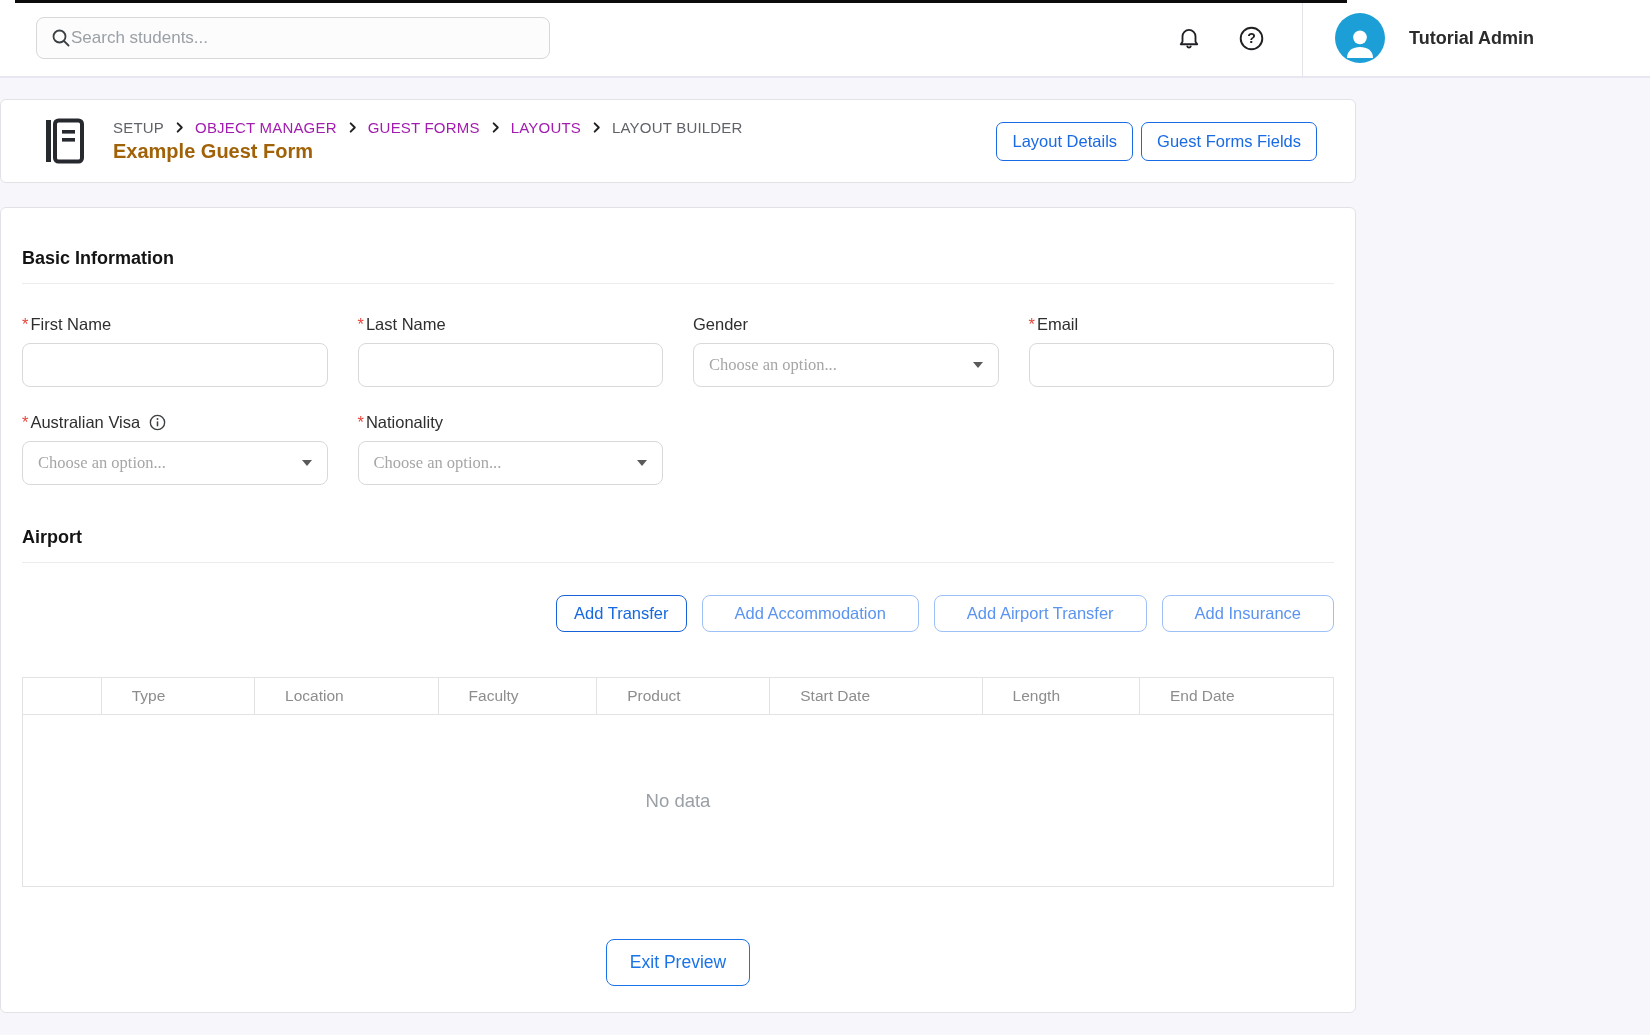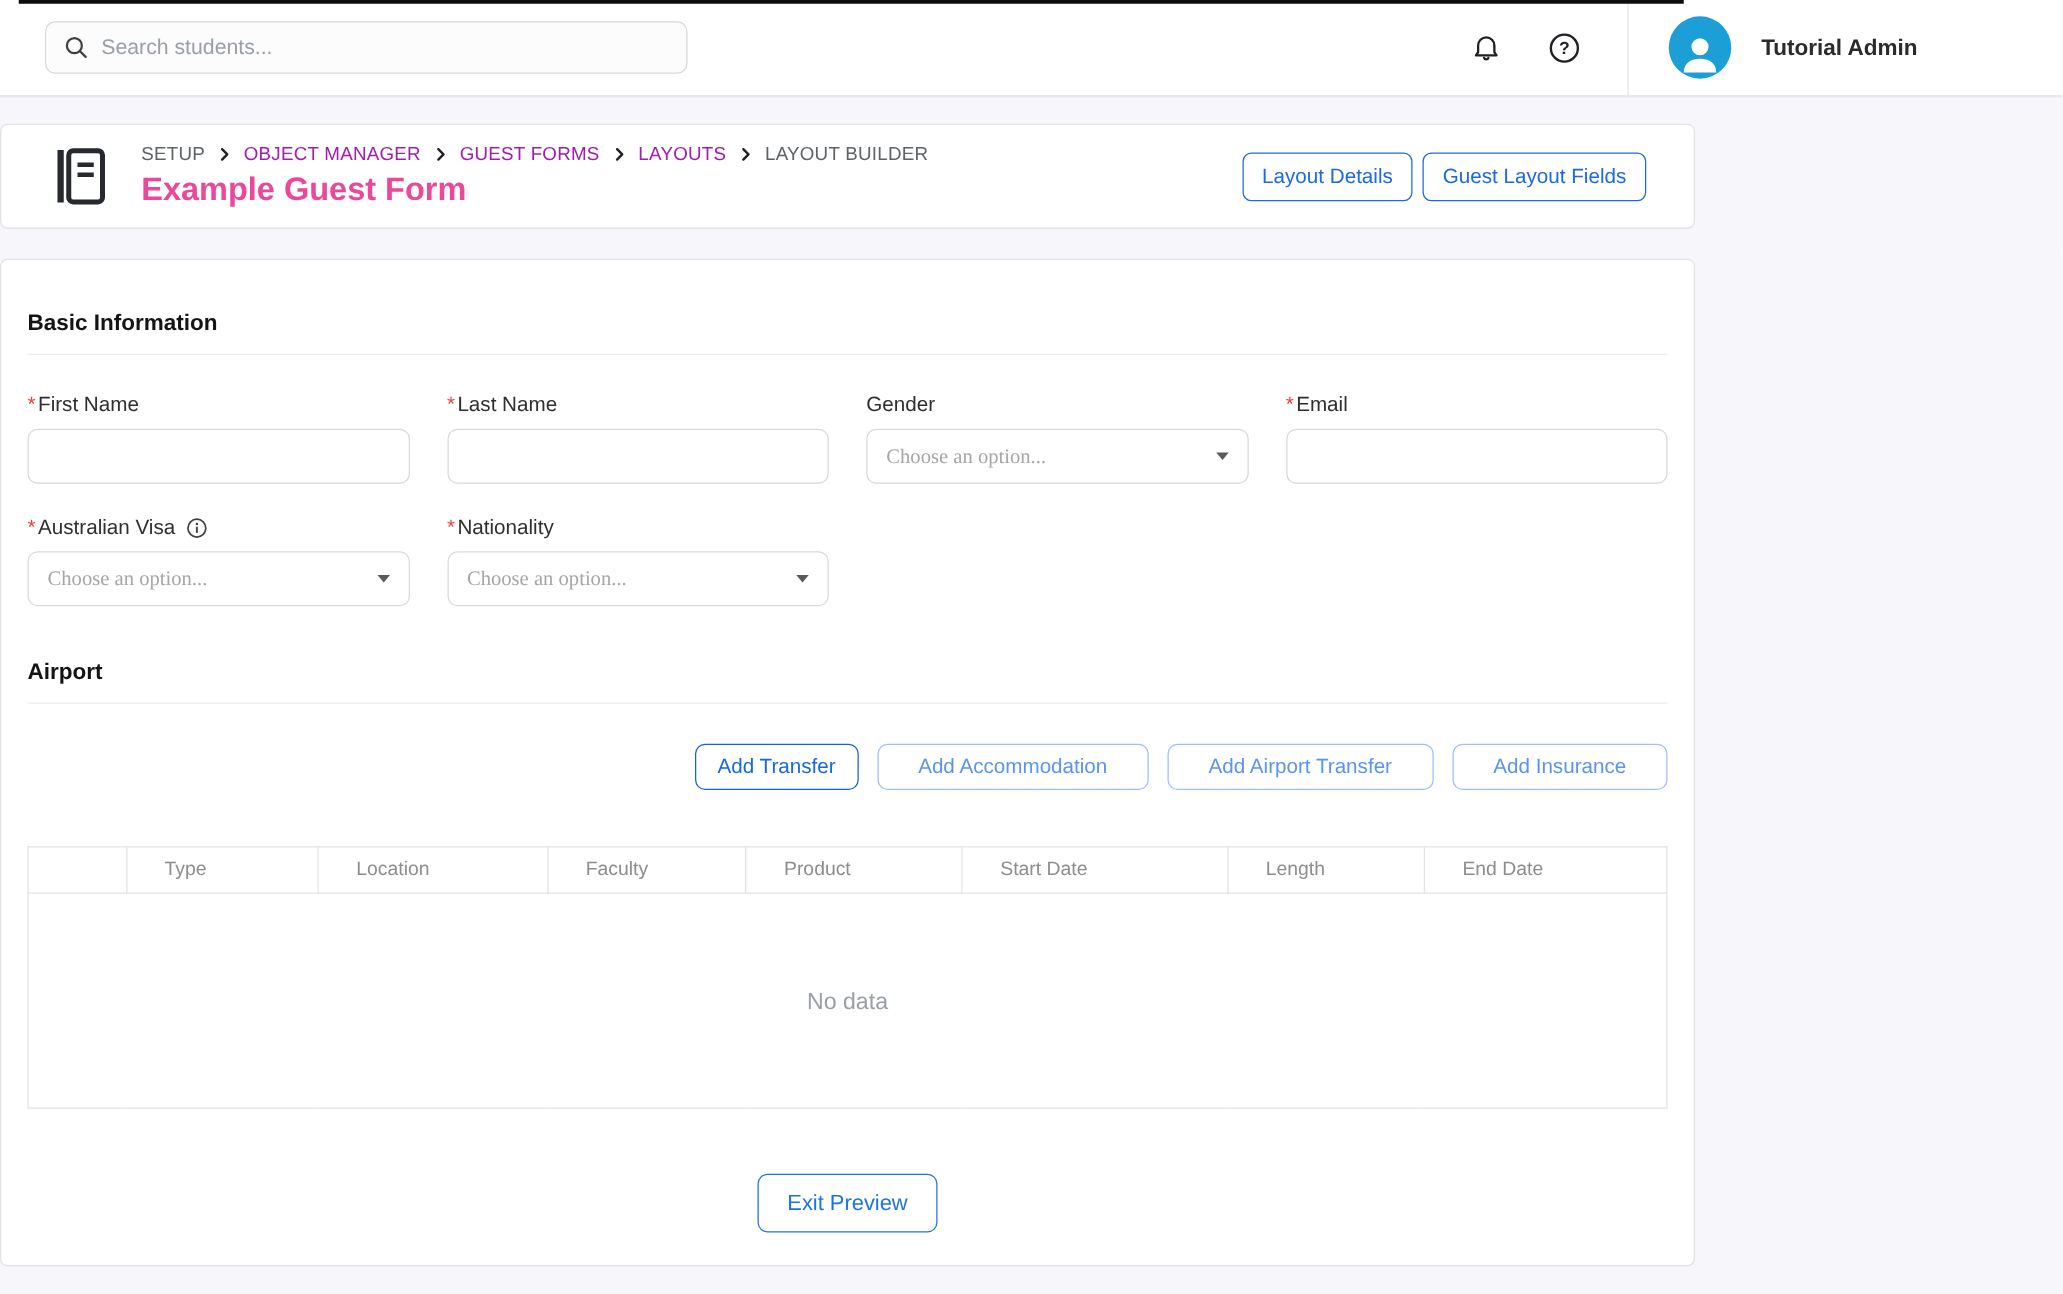--- a/index.html
+++ b/index.html
@@ -13,21 +13,21 @@
   }
   
   .topline { position:absolute; top:0; left:15px; width:1332px; height:3px; background:#0c0c0c; z-index:5; }
   .topbar {
     height:78px; background:#fff; border-bottom:2px solid #e7e7f2;
     display:flex; align-items:center; justify-content:space-between;
   }
   .search-box {
     margin-left:36px; width:514px; height:42px; background:#fcfcfc;
     border:1px solid #d8d8d8; border-radius:8px;
-    display:flex; align-items:center; padding:0 14px; gap:10px;
+    display:flex; align-items:center; padding:0 14px; 
   }
   .search-box input {
     border:none; outline:none; background:transparent; flex:1;
     font-family:"Liberation Sans", sans-serif; font-size:17px; color:#3c4043;
   }
   .search-box input::placeholder { color:#9aa0a6; }
   .topbar-right { display:flex; align-items:center; padding-right:116px; }
   .icon-btn { width:28px; height:28px; display:flex; align-items:center; justify-content:center; cursor:pointer; }
   .icon-btn + .icon-btn { margin-left:34px; }
   .topbar-divider { width:1px; height:78px; background:#e3e3ec; margin:0 32px 0 37px; }
@@ -42,21 +42,21 @@
   
   .crumb-card {
     margin-top:21px; height:84px; display:flex; align-items:center; padding:0 38px 0 40px;
   }
   .crumb-icon { margin-right:26px; flex:0 0 auto; display:flex; }
   .crumb-main { flex:1; }
   .breadcrumb { display:flex; align-items:center; gap:10px; font-size:15px; letter-spacing:.2px; }
   .crumb { color:#5f6368; }
   .crumb.link { color:#a21caf; cursor:pointer; }
   .crumb-sep { display:flex; align-items:center; }
-  .page-title { font-size:26px; font-weight:700; color:#ec4899; margin-top:4px; }
+  .page-title { font-size:20px; font-weight:700; color:#a16207; margin-top:4px; }
   .crumb-actions { display:flex; gap:8px; }
   .btn {
     font-family:"Liberation Sans", sans-serif;
     background:#fff; border:1px solid #1a6ae4; color:#1a6ae4;
     border-radius:7px; font-size:16.5px; padding:9px 15px; cursor:pointer; white-space:nowrap;
   }
   
   .main-card { margin-top:24px; padding:40px 21px 26px; }
   .section-title { font-size:18px; font-weight:700; color:#141414; margin-bottom:14px; }
   .rule { border:none; border-top:1px solid #ececec; }
@@ -167,21 +167,21 @@
             <svg width="11" height="11" viewBox="0 0 12 12">
               <path d="M4 1.5 l4.5 4.5 -4.5 4.5" stroke="#202124" stroke-width="2.1" fill="none" stroke-linecap="round" stroke-linejoin="round"></path>
             </svg>
           </span>
         <span class="crumb">LAYOUT BUILDER</span>
       </nav>
       <h1 class="page-title">Example Guest Form</h1>
     </div>
     <div class="crumb-actions">
       <button class="btn">Layout Details</button>
-      <button class="btn">Guest Layout Fields</button>
+      <button class="btn">Guest Forms Fields</button>
     </div>
   </section>
 
   <main class="card main-card">
 
     <h2 class="section-title">Basic Information</h2>
     <hr class="rule under-title">
 
     <div class="grid4">
       <div>

